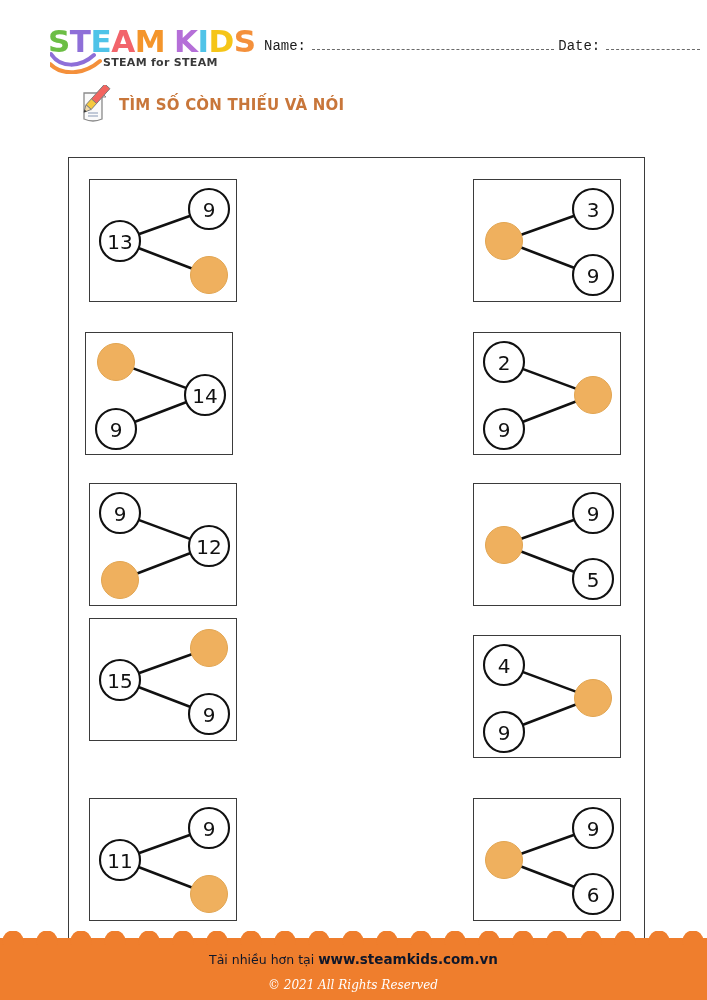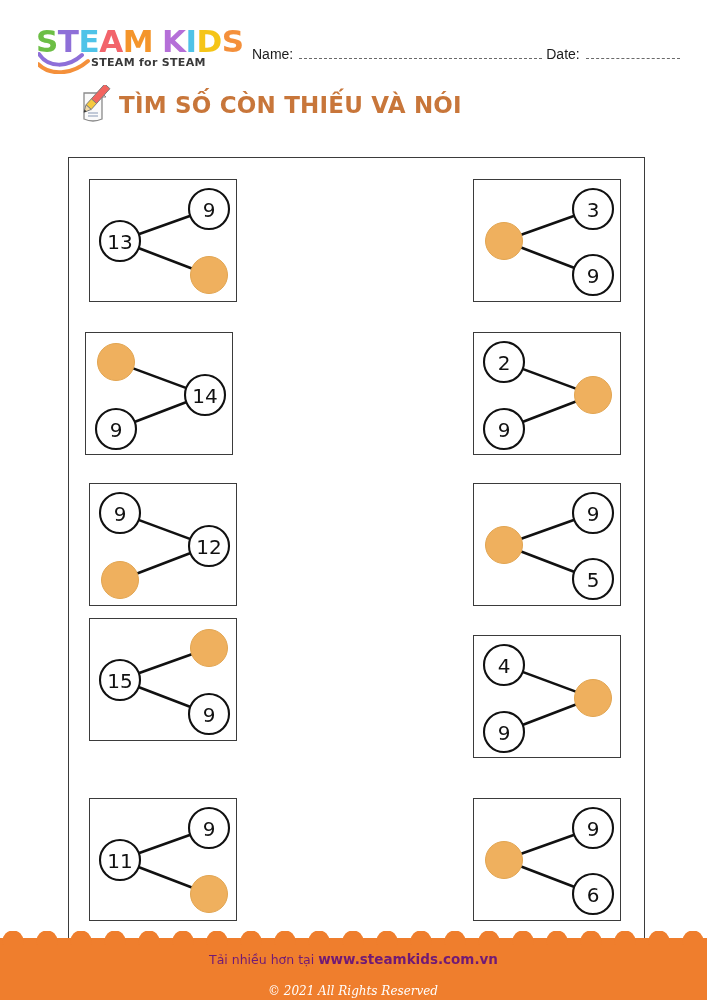--- a/index.html
+++ b/index.html
@@ -12,21 +12,21 @@
     height: 1000px;
     background: #ffffff;
     font-family: "Liberation Sans", sans-serif;
     position: relative;
     overflow: hidden;
   }
 
   
   .header {
     position: absolute;
-    left: 0; top: 0;
+    left: 12px; top: 0;
     width: 619px; height: 78px;
   }
   .logo-block {
     position: absolute;
     left: 36px; top: 26px;
     width: 200px;
   }
   .logo-word {
     font-family: "DejaVu Sans", sans-serif;
     font-weight: bold;
@@ -56,25 +56,24 @@
 
   .namedate {
     position: absolute;
     left: 252px; top: 38px;
     width: 440px;
     height: 22px;
     display: flex;
     align-items: baseline;
   }
   .nd-label {
-    font-family: Liberation Sans, sans-serif;
+    font-family: Liberation Mono, monospace;
     font-size: 14px;
     color: #1c1c1c;
     white-space: nowrap;
-    margin-top: 8px;
   }
   .nd-line {
     display: inline-block;
     border-bottom: 1px dashed #6a6a6a;
     height: 11px;
     margin: 0 4px 0 6px;
   }
   .nd-line.name { width: 243px; }
   .nd-line.date { width: 94px; }
 
@@ -87,21 +86,21 @@
     align-items: center;
   }
   .pencil-icon {
     width: 38px; height: 40px;
     flex: 0 0 38px;
     margin-right: 7px;
   }
   .title-text {
     font-family: "DejaVu Sans", sans-serif;
     font-weight: bold;
-    font-size: 23px;
+    font-size: 15px;
     color: #C8763A;
     letter-spacing: 0.2px;
     white-space: nowrap;
   }
 
   
   .frame {
     position: absolute;
     left: 68px; top: 157px;
     width: 577px; height: 783px;
@@ -162,27 +161,27 @@
     left: 0; top: -11px;
     width: 707px; height: 14px;
   }
   .footer-line1 {
     position: absolute;
     left: 0; top: 9px;
     width: 707px;
     text-align: center;
     font-family: "DejaVu Sans", sans-serif;
     font-size: 12.5px;
-    color: #701a75;
+    color: #0f172a;
     white-space: nowrap;
   }
   .footer-line1 b { font-weight: bold; font-size: 13.5px; }
   .footer-line2 {
     position: absolute;
-    left: 0; top: 42px;
+    left: 0; top: 36px;
     width: 706px;
     text-align: center;
     font-family: "DejaVu Serif", serif;
     font-style: italic;
     font-size: 12px;
     color: #ffffff;
     white-space: nowrap;
   }
 </style>
 </head>

